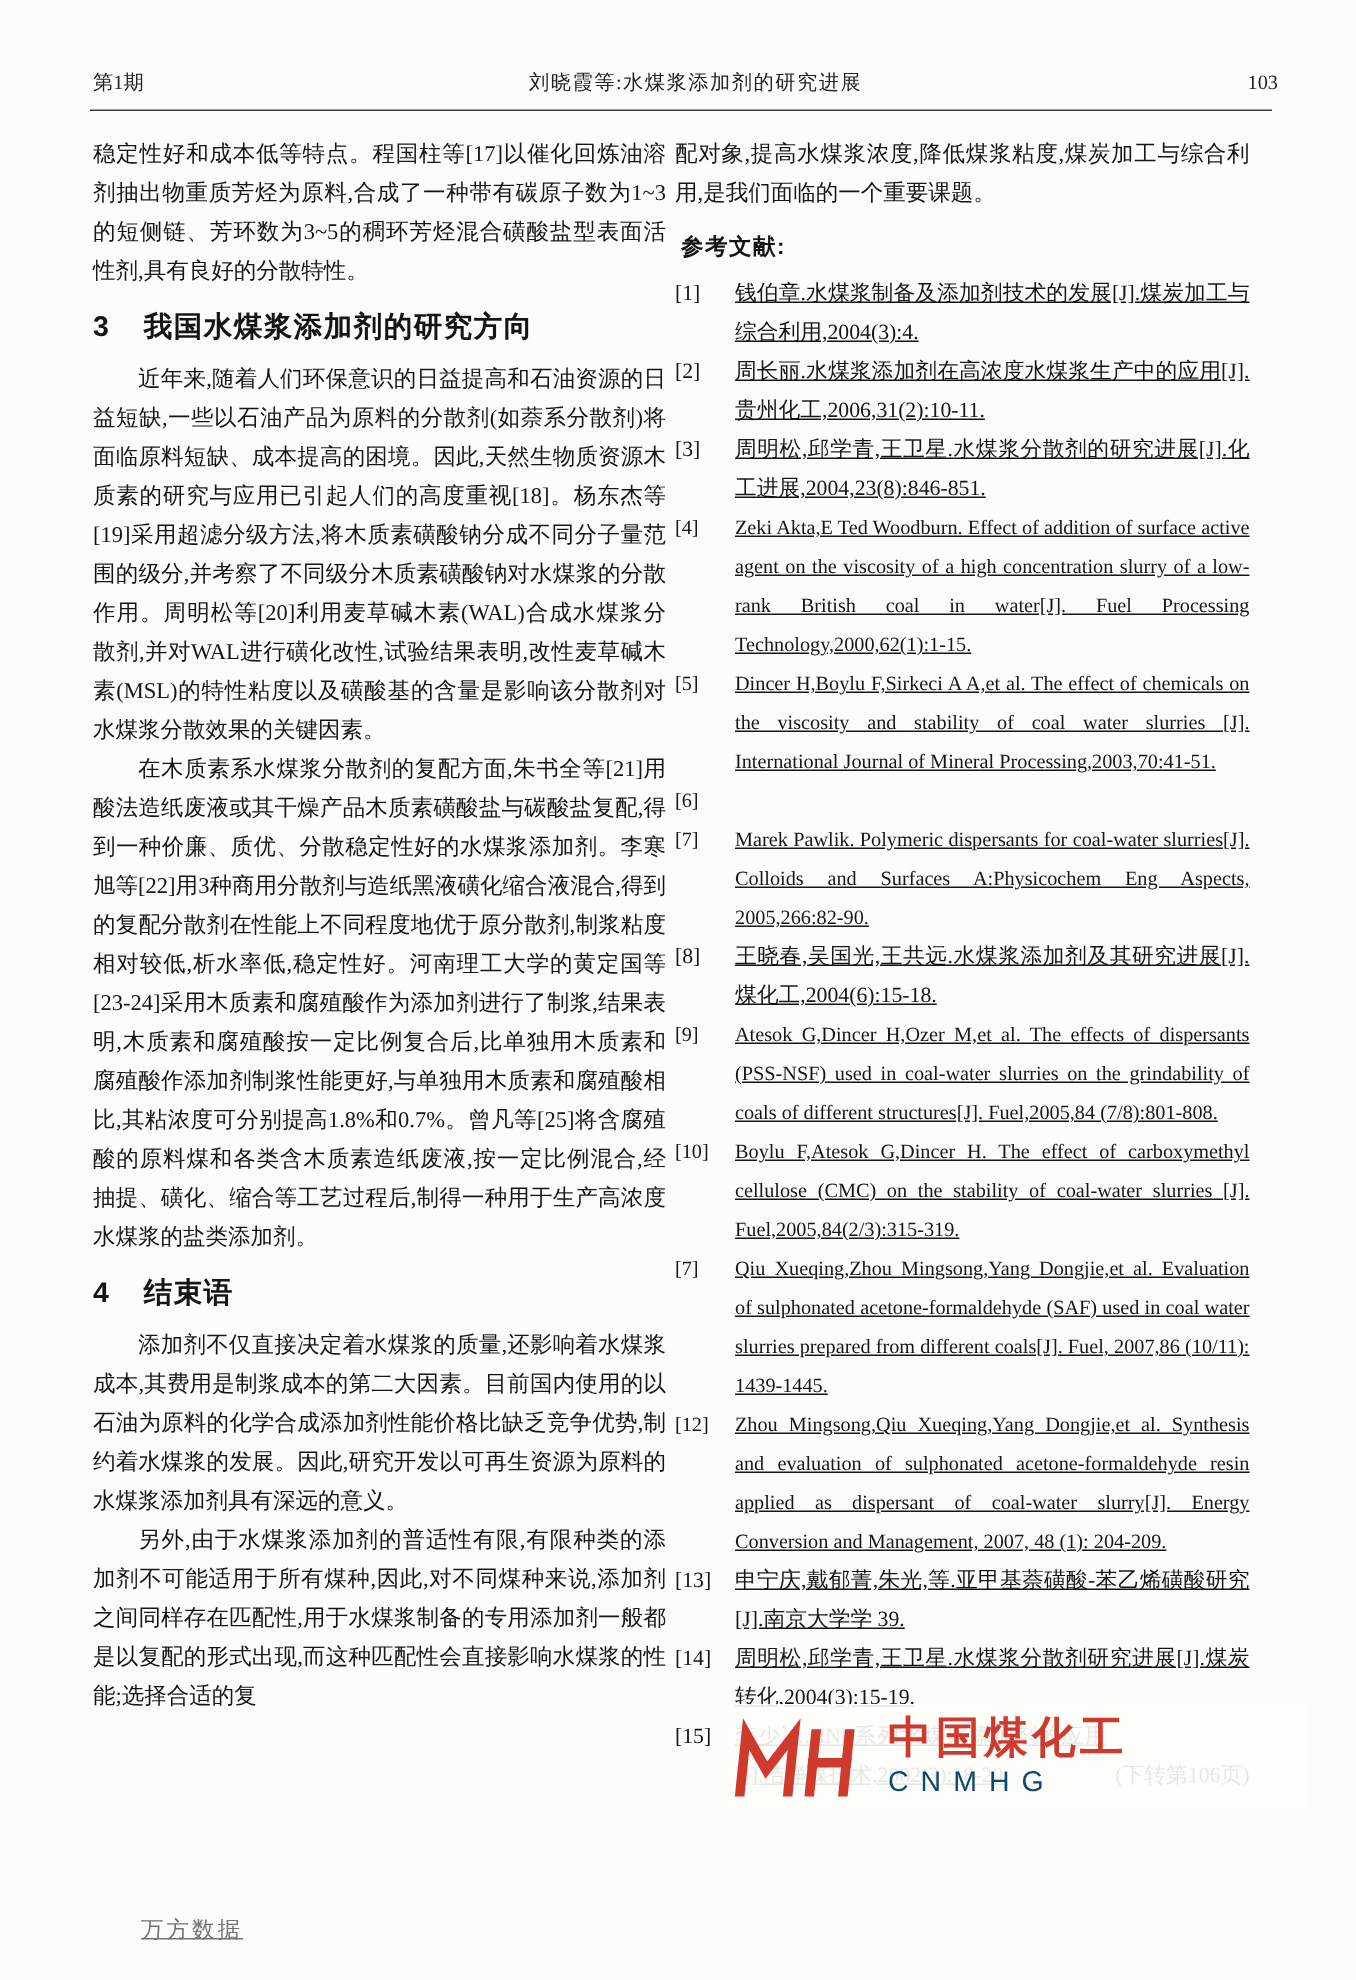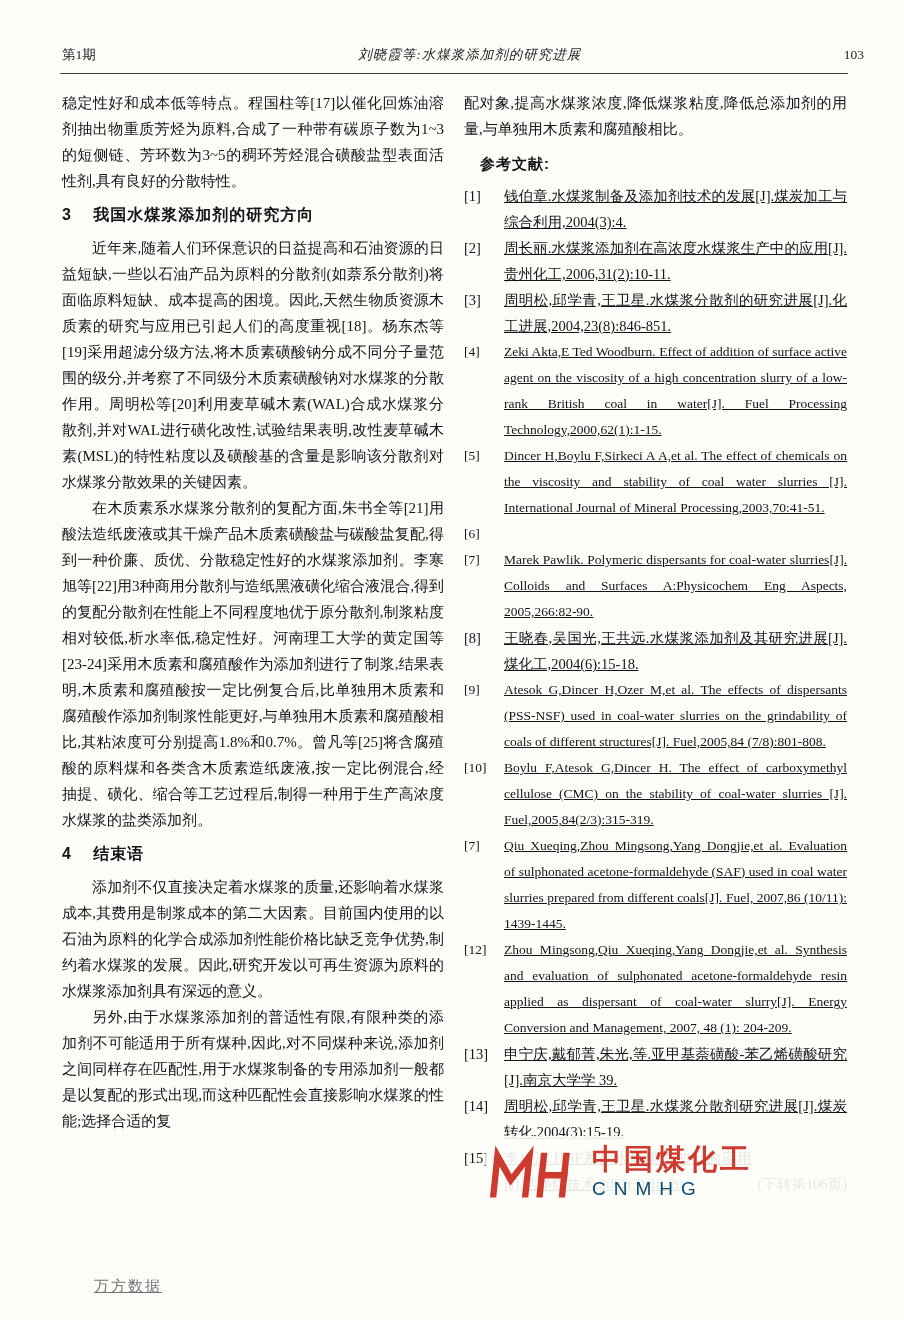--- a/index.html
+++ b/index.html
@@ -6,50 +6,50 @@
   html, body { background: #fcfcf9; }
   .page {
     position: relative;
     width: 904px; height: 1320px;
     background: #fcfcf9;
     color: #151515;
     font-family: "Liberation Serif", "DejaVu Serif", serif;
     overflow: hidden;
   }
   .page-header {
-    position: absolute; top: 46px; left: 62px; right: 40px;
+    position: absolute; top: 46px; left: 62px; right: 52px;
     display: flex; justify-content: space-between; align-items: baseline;
     font-size: 13.5px; color: #222;
   }
-  .running-title { letter-spacing: 1px; font-style: italic; }
+  .running-title { letter-spacing: 1px; }
   .header-rule {
     position: absolute; top: 73px; left: 60px; right: 56px;
     height: 1px; background: #3c3c3c;
   }
   .columns {
     position: absolute; top: 90px; left: 62px; right: 57px;
-    display: flex; gap: 20px;
+    display: flex; gap: 6px;
   }
   .col-left { width: 382px; flex: 0 0 382px; }
   .col-right { width: 383px; flex: 0 0 383px; }
   .body-para {
     font-size: 15px; line-height: 26px;
     text-align: justify; text-indent: 2em;
   }
   .no-indent { text-indent: 0; }
   .section-heading {
     font-family: "Liberation Sans", "DejaVu Sans", sans-serif;
-    font-size: 16px; font-weight: bold;
+    font-size: 19px; font-weight: bold;
     margin: 11px 0 9px; letter-spacing: 1px;
   }
   .sec-num { margin-right: 16px; }
   .refs-heading {
     font-family: "Liberation Sans", "DejaVu Sans", sans-serif;
     font-size: 15px; font-weight: bold;
-    margin: 13px 16px 9px; letter-spacing: 1px;
+    margin: 13px 4px 9px; letter-spacing: 1px;
   }
   .refs { list-style: none; }
   .ref { display: flex; align-items: flex-start; }
   .ref-label { flex: 0 0 40px; }
   .ref-text { flex: 1 1 auto; text-align: justify; text-decoration: underline; }
   .ref-zh { font-size: 14.5px; line-height: 26px; }
   .ref-en { font-size: 13.5px; line-height: 26px; }
   .ref-en .ref-text { font-family: "Liberation Serif", "DejaVu Serif", serif; }
   .continued {
     align-self: flex-end; white-space: nowrap;
@@ -102,21 +102,21 @@
       <p class="body-para">在木质素系水煤浆分散剂的复配方面,朱书全等[21]用酸法造纸废液或其干燥产品木质素磺酸盐与碳酸盐复配,得到一种价廉、质优、分散稳定性好的水煤浆添加剂。李寒旭等[22]用3种商用分散剂与造纸黑液磺化缩合液混合,得到的复配分散剂在性能上不同程度地优于原分散剂,制浆粘度相对较低,析水率低,稳定性好。河南理工大学的黄定国等[23-24]采用木质素和腐殖酸作为添加剂进行了制浆,结果表明,木质素和腐殖酸按一定比例复合后,比单独用木质素和腐殖酸作添加剂制浆性能更好,与单独用木质素和腐殖酸相比,其粘浓度可分别提高1.8%和0.7%。曾凡等[25]将含腐殖酸的原料煤和各类含木质素造纸废液,按一定比例混合,经抽提、磺化、缩合等工艺过程后,制得一种用于生产高浓度水煤浆的盐类添加剂。</p>
       <h3 class="section-heading">
         <span class="sec-num">4</span>
         <span>结束语</span>
       </h3>
       <p class="body-para">添加剂不仅直接决定着水煤浆的质量,还影响着水煤浆成本,其费用是制浆成本的第二大因素。目前国内使用的以石油为原料的化学合成添加剂性能价格比缺乏竞争优势,制约着水煤浆的发展。因此,研究开发以可再生资源为原料的水煤浆添加剂具有深远的意义。</p>
       <p class="body-para">另外,由于水煤浆添加剂的普适性有限,有限种类的添加剂不可能适用于所有煤种,因此,对不同煤种来说,添加剂之间同样存在匹配性,用于水煤浆制备的专用添加剂一般都是以复配的形式出现,而这种匹配性会直接影响水煤浆的性能;选择合适的复</p>
     </section>
 
     <section class="col col-right">
-      <p class="body-para no-indent">配对象,提高水煤浆浓度,降低煤浆粘度,降低总添加剂的用量,与单独用木质素和腐殖酸相比。</p>
+      <p class="body-para no-indent">配对象,提高水煤浆浓度,降低煤浆粘度,煤炭加工与综合利用,是我们面临的一个重要课题。</p>
       <h3 class="refs-heading">参考文献:</h3>
       <ol class="refs">
         <li class="ref ref-zh">
           <span class="ref-label">[1]</span>
           <span class="ref-text">钱伯章.水煤浆制备及添加剂技术的发展[J].煤炭加工与综合利用,2004(3):4.</span>
         </li>
         <li class="ref ref-zh">
           <span class="ref-label">[2]</span>
           <span class="ref-text">周长丽.水煤浆添加剂在高浓度水煤浆生产中的应用[J].贵州化工,2006,31(2):10-11.</span>
         </li>

